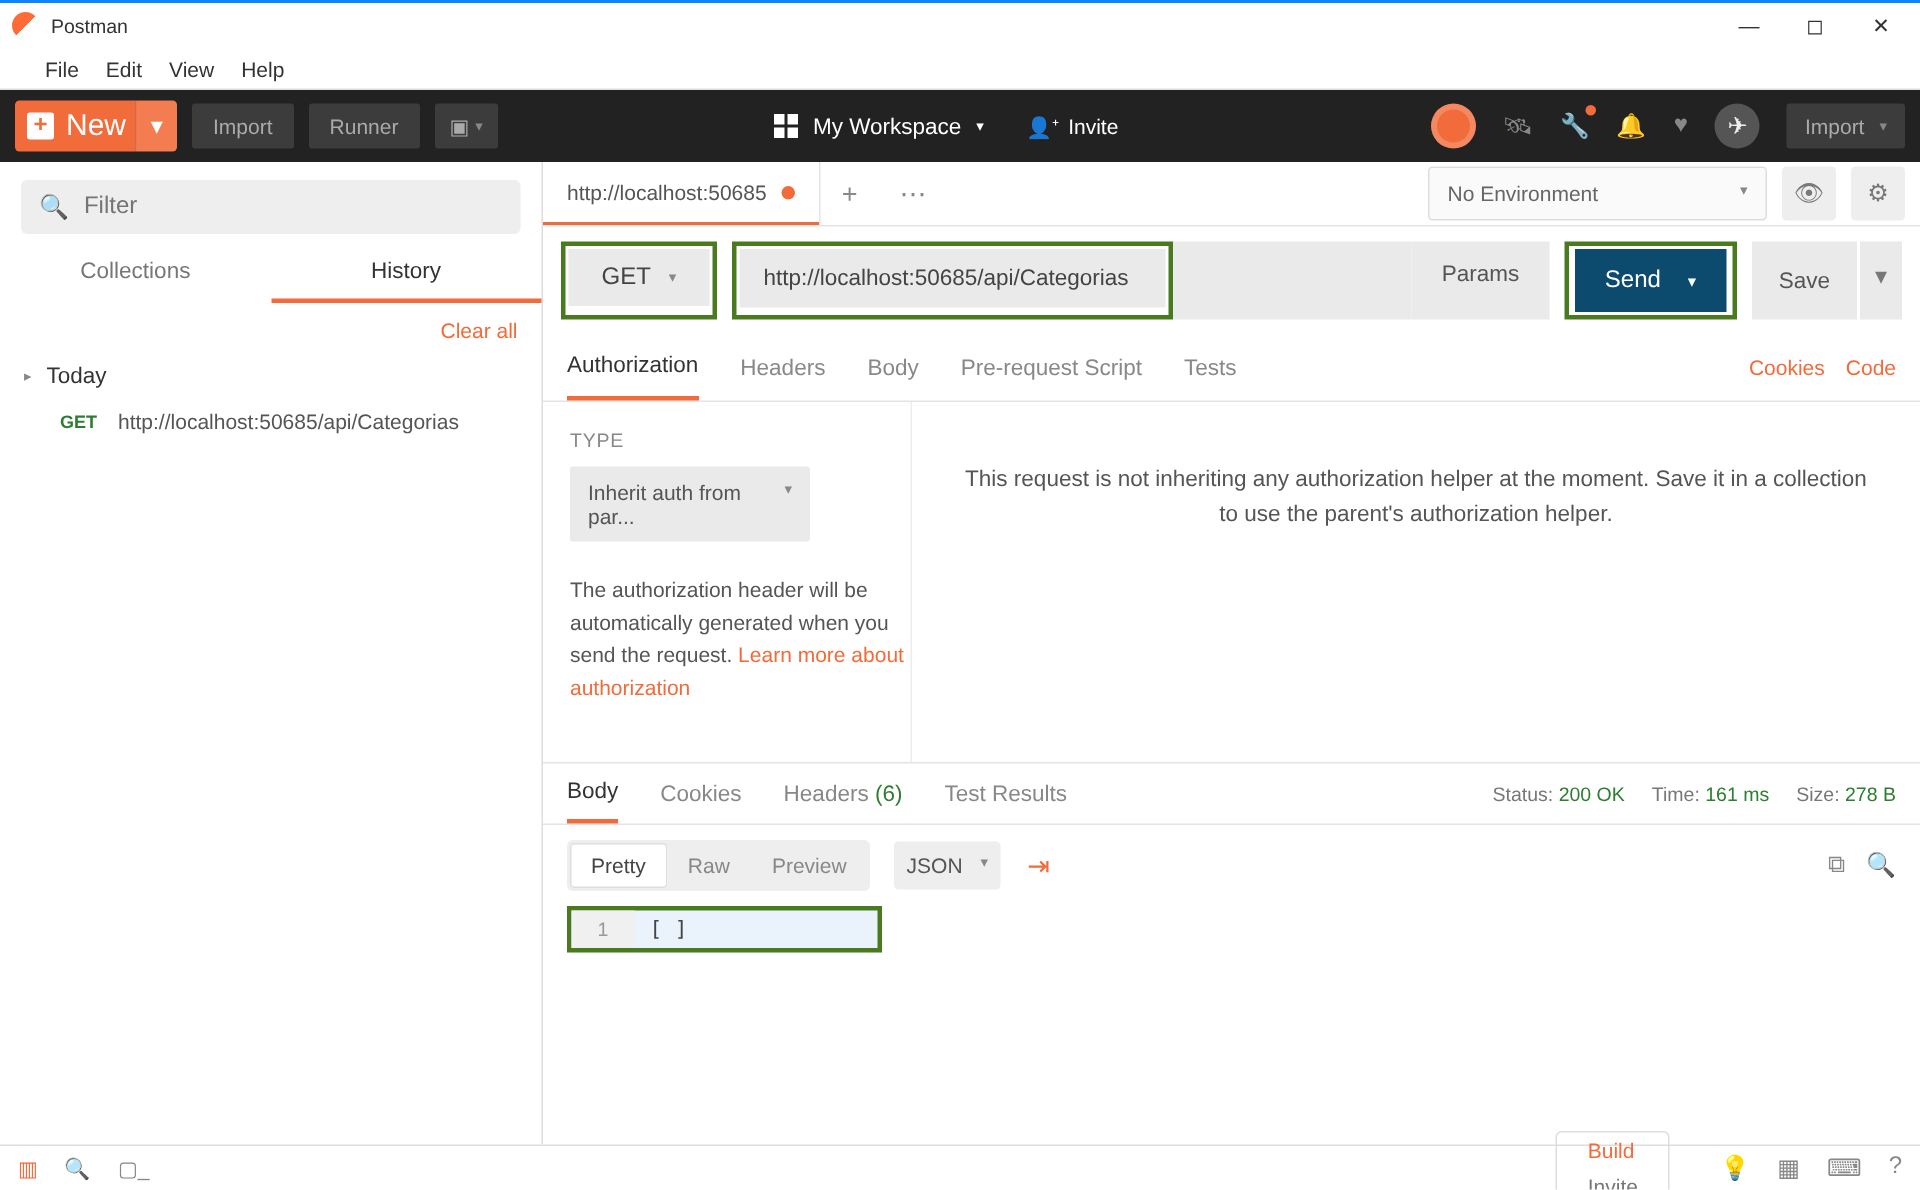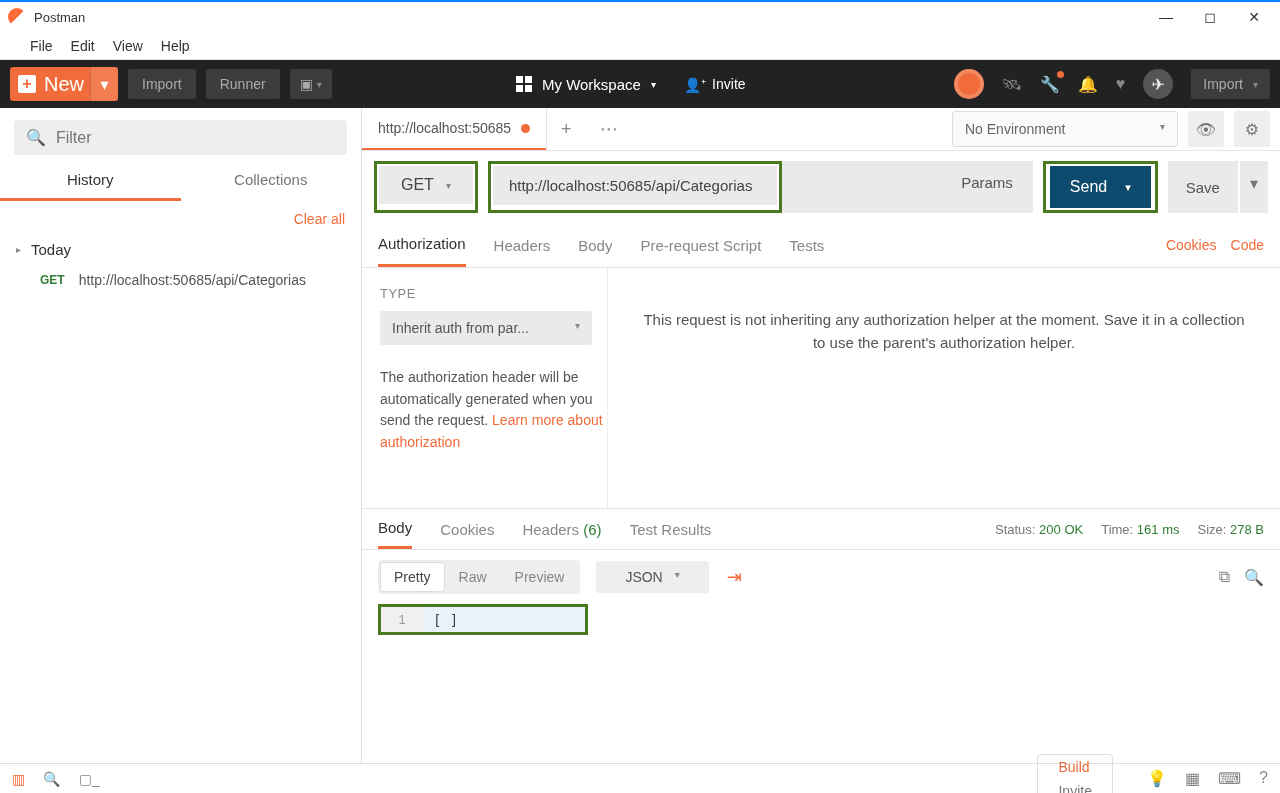--- a/index.html
+++ b/index.html
@@ -70,36 +70,36 @@
 .dd-s { background:#eaeaea; padding:13px 10px; color:#777; margin-left:2px;}
 
 .reqtabs { display: flex; align-items: center; padding: 0 16px; border-bottom: 1px solid #e4e4e4; gap: 28px; font-size: 15px; color: #888; }
 .rt { padding: 12px 0; }
 .rt.active { color: #333; border-bottom: 3px solid #f26b3a; }
 .reqtabs .rlinks { margin-left: auto; color: #f26b3a; display:flex; gap:14px; font-size:14px;}
 
 .authrow { display: flex; min-height: 240px; }
 .authL { width: 246px; padding: 18px 0 18px 18px; border-right: 1px solid #eee;}
 .typelbl { font-size: 13px; color: #888; letter-spacing: .5px; }
-.typesel { margin-top: 10px; background: #eaeaea; padding: 9px 12px; font-size: 14px; color: #555; display:flex; justify-content:space-between; width:212px; border-radius:2px;}
+.typesel { margin-top: 10px; background: #eaeaea; padding: 9px 12px; font-size: 14px; color: #555; display:flex; justify-content:space-between; width:160px; border-radius:2px;}
 .authtext { margin-top: 22px; font-size: 14px; color: #555; line-height: 1.55; }
 .authtext a { color: #f26b3a; }
 .authR { flex: 1; padding: 40px 30px; font-size: 15px; color: #555; text-align: center; line-height:1.55;}
 
 .resptabs { display: flex; align-items: center; padding: 0 16px; gap: 28px; font-size: 15px; color: #888; border-top: 1px solid #e4e4e4; border-bottom:1px solid #e4e4e4;}
 .resptabs .rt2 { padding: 10px 0; }
 .resptabs .rt2.active { color: #333; border-bottom: 3px solid #f26b3a; }
 .resptabs .meta { margin-left: auto; font-size: 13px; color: #777; display:flex; gap:18px;}
 .meta b { color: #2e7d32; font-weight: normal;}
 
 .viewrow { display: flex; align-items: center; gap: 8px; padding: 10px 16px; }
 .chipset { background: #eee; border-radius: 4px; display:flex; padding:2px;}
 .chip { padding: 7px 14px; font-size: 14px; color: #888; border-radius:3px;}
 .chip.active { background:#fff; color:#444; box-shadow:0 0 0 1px #ddd inset;}
-.fmt { background:#eee; padding:8px 29px; font-size:14px; color:#555; display:flex; gap:12px; border-radius:3px; margin-left:8px;}
+.fmt { background:#eee; padding:8px 8px; font-size:14px; color:#555; display:flex; gap:12px; border-radius:3px; margin-left:8px;}
 .wrapic { color:#f26b3a; font-size:18px; margin-left:10px;}
 .vr-right { margin-left:auto; display:flex; gap:14px; color:#888;}
 
 .codebox { margin: 0 16px 0; border: 3px solid #4a7a1f; width: 210px; background: #eaf3fb; display:flex; align-items:center;}
 .codebox .ln { width: 42px; text-align: center; color: #999; font-size: 13px; background:#f0f0f0; padding:5px 0;}
 .codebox .cc { padding: 0 10px; color: #444; font-family: Consolas, monospace; font-size: 14px;}
 .respblank { flex:1; }
 
 .status { height: 30px; border-top: 1px solid #ddd; display: flex; align-items: center; padding: 0 12px; gap: 18px; }
 .sic { color: #888; font-size: 14px; }
@@ -169,22 +169,22 @@
   </div>
 </div>
 
 <div class="main">
   <div class="sidebar">
     <div class="filter">
       <span style="color:#999">🔍</span>
       <input placeholder="Filter" style="">
     </div>
     <div class="side-tabs">
+      <div class="side-tab">Collections</div>
       <div class="side-tab active">History</div>
-      <div class="side-tab">Collections</div>
     </div>
     <div class="clear">Clear all</div>
     <div class="group">
         <span class="tri">▸</span>
         <span>Today</span>
       </div>
     <div class="hist">
       <span class="m">GET</span>
       <span class="u">http://localhost:50685/api/Categorias</span>
     </div>

